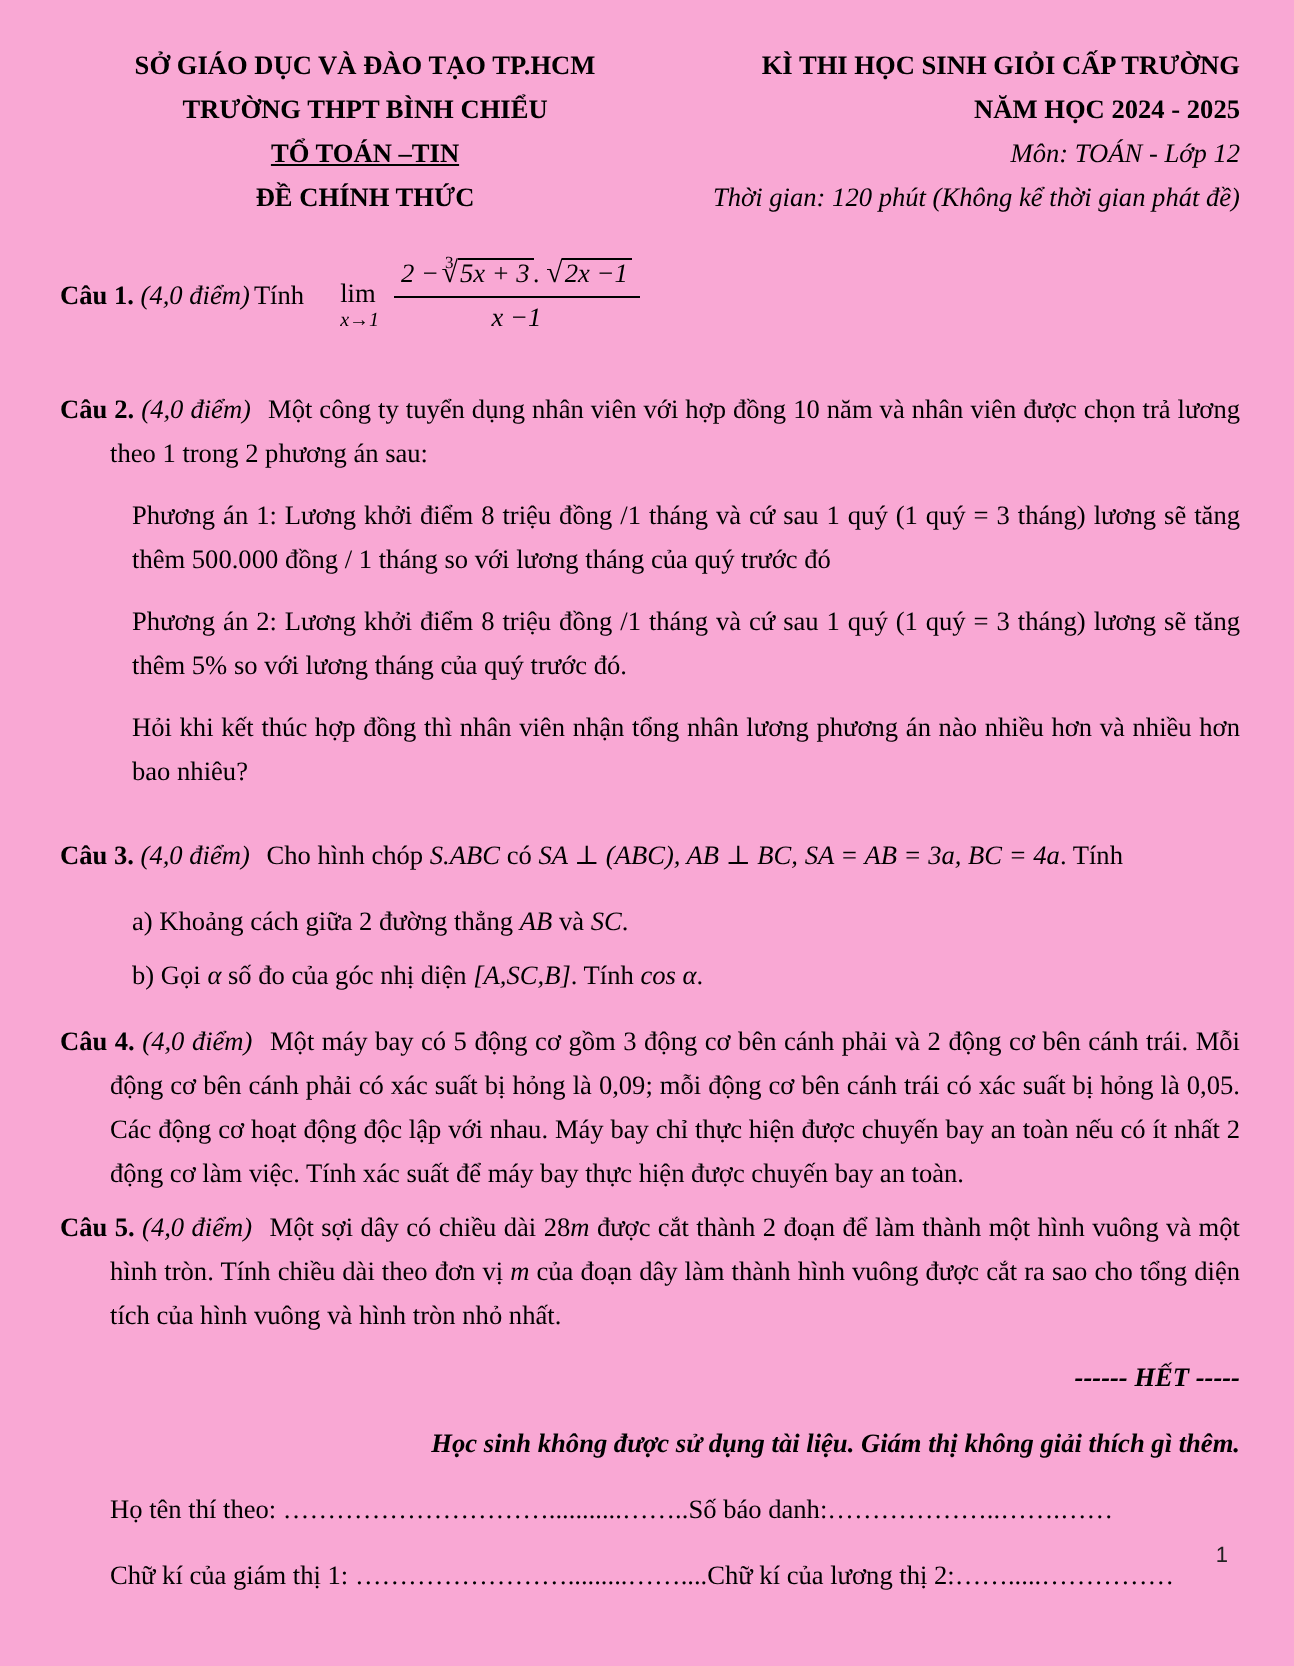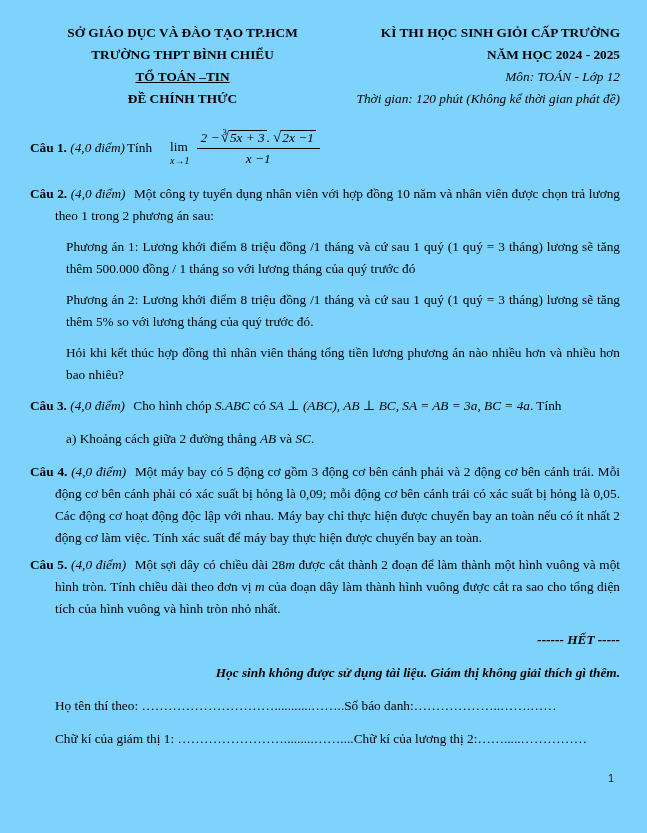--- a/index.html
+++ b/index.html
@@ -1,32 +1,32 @@
 <!DOCTYPE html>
 <html><head>
 <meta charset="utf-8">
 <style>
   * { margin:0; padding:0; box-sizing:border-box; }
   html,body { background:#ffffff; }
   .page {
     position:relative; width:647px; height:833px; overflow:hidden;
-    background:#7dd3fc; color:#000;
+    background:#f9a8d4; color:#000;
     font-family:"Liberation Serif","DejaVu Serif",serif;
     font-size:13.3px;
     padding:22px 27px 0 30px;
   }
   
   .hdr { display:flex; }
   .hdr-left { width:305px; text-align:center; font-weight:bold; line-height:22px; }
   .hdr-right { flex:1; text-align:right; line-height:22px; }
   .b { font-weight:bold; }
   .i { font-style:italic; }
   .u { text-decoration:underline; }
   
-  .q { line-height:22px; text-align:justify; margin-top:9px; padding-left:25px; text-indent:-25px; }
+  .q { line-height:22px; text-align:justify; margin-top:20px; padding-left:25px; text-indent:-25px; }
   .sub { line-height:22px; text-align:justify; margin:9px 0 0 36px; }
   .sub-tight { margin-top:5px; }
   .qlabel { font-weight:bold; }
   .pts { font-style:italic; margin-right:5px; }
   .mi { font-style:italic; }
   
   .q1row { display:flex; align-items:center; margin-top:12px; min-height:52px; }
   .q1row .pts { margin-right:2px; }
   .lead { margin-right:6px; }
   .limwrap { display:inline-flex; flex-direction:column; align-items:flex-start; line-height:1; margin:10px 7px 0 12px; }
@@ -90,36 +90,44 @@
     </span>
   </div>
 
   <p class="q">
     <span class="qlabel">Câu 2.</span>
     <span class="pts i">(4,0 điểm)</span>
     <span>Một công ty tuyển dụng nhân viên với hợp đồng 10 năm và nhân viên được chọn trả lương theo 1 trong 2 phương án sau:</span>
   </p>
   <p class="sub">Phương án 1: Lương khởi điểm 8 triệu đồng /1 tháng và cứ sau 1 quý (1 quý = 3 tháng) lương sẽ tăng thêm 500.000 đồng / 1 tháng so với lương tháng của quý trước đó</p>
   <p class="sub">Phương án 2: Lương khởi điểm 8 triệu đồng /1 tháng và cứ sau 1 quý (1 quý = 3 tháng) lương sẽ tăng thêm 5% so với lương tháng của quý trước đó.</p>
-  <p class="sub">Hỏi khi kết thúc hợp đồng thì nhân viên tháng tổng tiền lương phương án nào nhiều hơn và nhiều hơn bao nhiêu?</p>
+  <p class="sub">Hỏi khi kết thúc hợp đồng thì nhân viên nhận tổng nhân lương phương án nào nhiều hơn và nhiều hơn bao nhiêu?</p>
 
   <p class="q">
     <span class="qlabel">Câu 3.</span>
     <span class="pts i">(4,0 điểm)</span>
     <span>Cho hình chóp</span>
     <span class="mi">S.ABC</span>
     <span>có</span>
     <span class="mi">SA ⊥ (ABC), AB ⊥ BC, SA = AB = 3a, BC = 4a</span><span>. Tính</span>
   </p>
   <p class="sub sub-tight" style="margin-top:11px">
     <span>a)</span>
     <span>Khoảng cách giữa 2 đường thẳng</span>
     <span class="mi">AB</span>
     <span>và</span>
     <span class="mi">SC</span><span>.</span>
+  </p>
+  <p class="sub sub-tight">
+    <span>b)</span>
+    <span>Gọi</span>
+    <span class="mi">α</span>
+    <span>số đo của góc nhị diện</span>
+    <span class="mi">[A,SC,B]</span><span>. Tính</span>
+    <span class="mi">cos α</span><span>.</span>
   </p>
 
   <p class="q" style="margin-top:11px">
     <span class="qlabel">Câu 4.</span>
     <span class="pts i">(4,0 điểm)</span>
     <span>Một máy bay có 5 động cơ gồm 3 động cơ bên cánh phải và 2 động cơ bên cánh trái. Mỗi động cơ bên cánh phải có xác suất bị hỏng là 0,09; mỗi động cơ bên cánh trái có xác suất bị hỏng là 0,05. Các động cơ hoạt động độc lập với nhau. Máy bay chỉ thực hiện được chuyến bay an toàn nếu có ít nhất 2 động cơ làm việc. Tính xác suất để máy bay thực hiện được chuyến bay an toàn.</span>
   </p>
 
   <p class="q" style="margin-top:5px">
     <span class="qlabel">Câu 5.</span>

